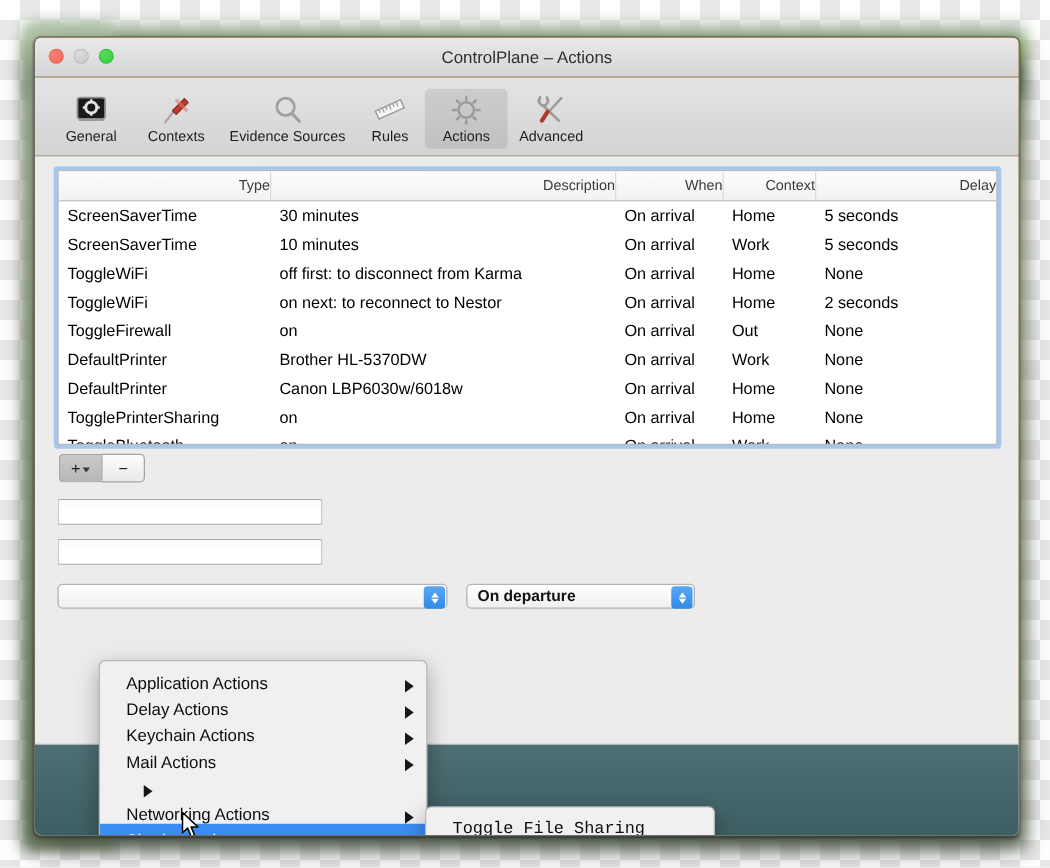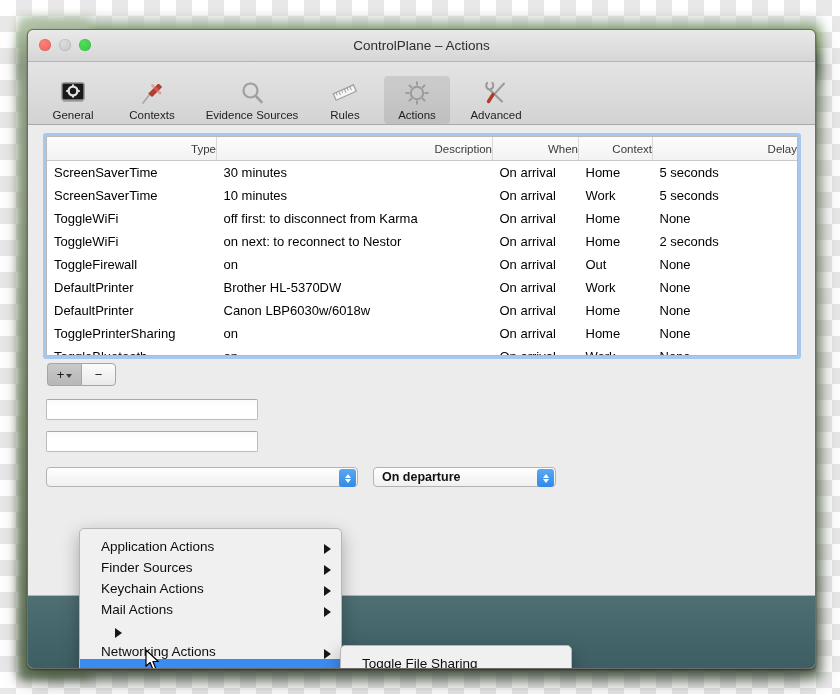--- a/index.html
+++ b/index.html
@@ -90,24 +90,24 @@
     font-size: 13.5px;
     color: #2e2e2e;
   }
 
   
   .toolbar {
     height: 58px;
     background: linear-gradient(180deg, #e4e4e4 0%, #d3d3d3 100%);
     border-bottom: 1px solid #a9a9a9;
     display: flex;
-    align-items: flex-end;
+    align-items: center;
     padding: 4px 0 0 12px;
     flex: none;
-    gap: 13px;
+    gap: 2px;
   }
   .tb-item {
     width: 62px;
     padding: 2px 2px 3px;
     border-radius: 4px;
     text-align: center;
     cursor: default;
   }
   .tb-item.wide { width: 104px; }
   .tb-item.narrow { width: 48px; }
@@ -291,21 +291,21 @@
   .submenu-arrow {
     width: 0; height: 0;
     border-top: 5px solid transparent;
     border-bottom: 5px solid transparent;
     border-left: 7px solid #171717;
     margin-left: 14px;
   }
   .menu-item.highlight .submenu-arrow { border-left-color: #ffffff; }
 
   #main-menu   { left: 51px; top: 403px; width: 261px; z-index: 40; }
-  #sub-menu    { left: 312px; top: 520px; width: 230px; z-index: 50; }
+  #sub-menu    { left: 312px; top: 520px; width: 230px; z-index: 50; font-family: Liberation Mono, monospace; }
 
   
   #cursor {
     position: absolute;
     left: 117px; top: 524px;
     z-index: 90;
     pointer-events: none;
   }
 </style>
 </head>
@@ -527,21 +527,21 @@
     </div>
 
     <div class="bottom-band"></div>
 
     <div class="menu" id="main-menu">
         <div class="menu-item">
           <span class="label">Application Actions</span>
           <span class="submenu-arrow"></span>
         </div>
         <div class="menu-item">
-          <span class="label">Finder Sources</span>
+          <span class="label">Delay Actions</span>
           <span class="submenu-arrow"></span>
         </div>
         <div class="menu-item">
           <span class="label">Keychain Actions</span>
           <span class="submenu-arrow"></span>
         </div>
         <div class="menu-item">
           <span class="label">Mail Actions</span>
           <span class="submenu-arrow"></span>
         </div>

